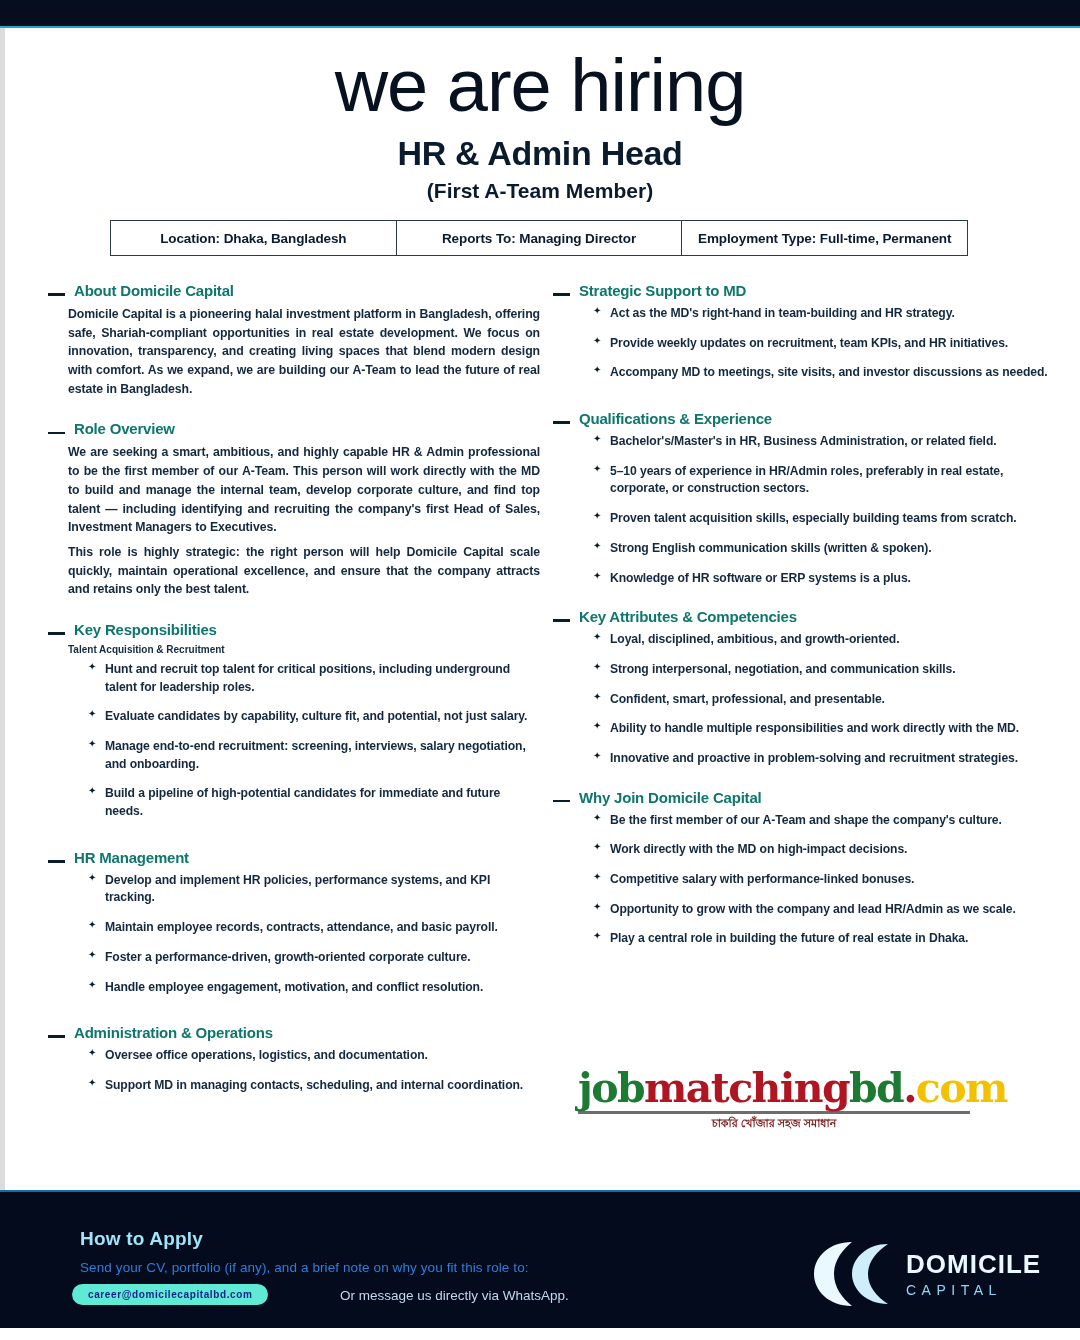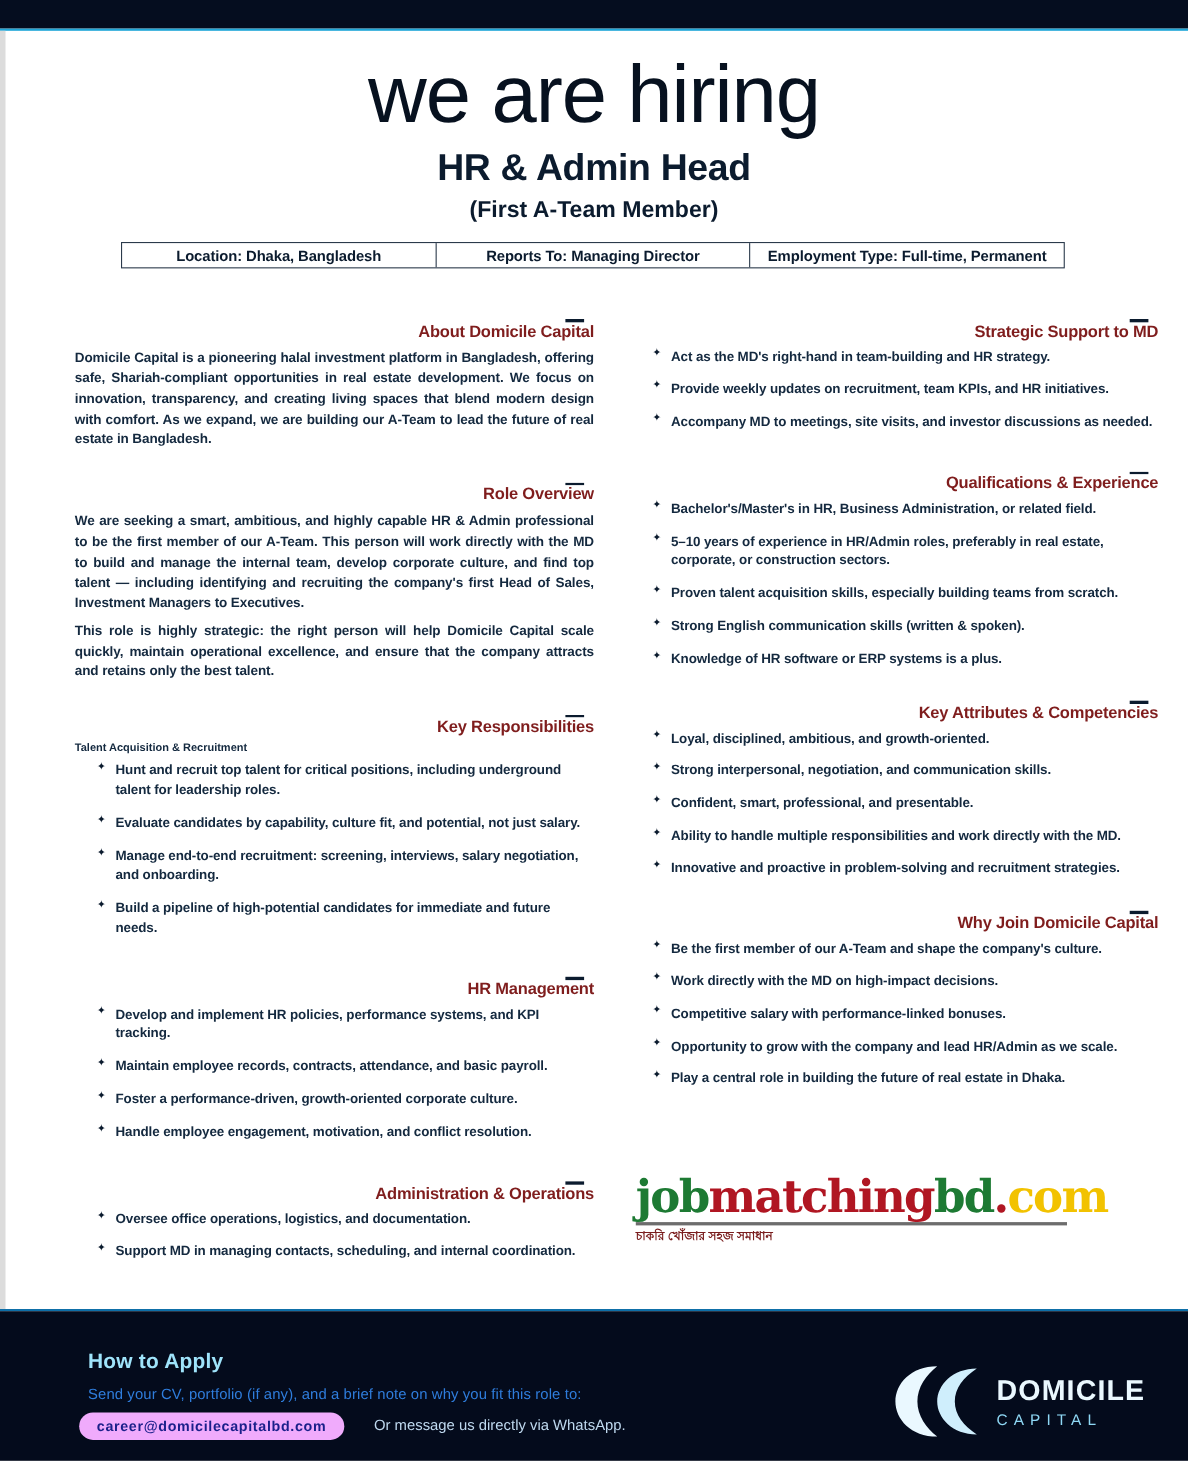--- a/index.html
+++ b/index.html
@@ -50,21 +50,21 @@
     text-align:center;
     font-size:21px;
     font-weight:700;
     color:#0b1b2e;
     margin:6px 0 0 0;
   }
 
   
   .info-table{
     position:absolute;top:220px;left:110px;
-    width:858px;height:24px;
+    width:858px;height:36px;
     display:flex;
     border:1px solid #2b3a4b;
     box-sizing:border-box;
     background:#fff;
   }
   .info-cell{
     flex:1;
     display:flex;align-items:center;justify-content:center;
     font-size:13.5px;font-weight:700;
     color:#0b1b2e;
@@ -74,26 +74,25 @@
   }
   .info-cell:last-child{border-right:none;}
 
   
   .col{position:absolute;top:282px;}
   .col-left{left:48px;width:492px;}
   .col-right{left:553px;width:500px;}
 
   .section{margin-bottom:4px;}
   .sec-head{
-    display:flex;align-items:flex-end;
+    display:flex;align-items:center;
     font-size:15px;font-weight:700;
-    color:#7f1d1d;
+    color:#0f766e;
     margin-bottom:6px;
     letter-spacing:-0.2px;
-    flex-direction:column;
   }
   .sec-dash{
     display:inline-block;
     width:17px;height:2.5px;
     background:#0b1b2e;
     margin:8px 9px 0 0;
     flex:0 0 auto;
   }
   .para{
     font-size:12.3px;
@@ -144,21 +143,21 @@
   }
   .jm-job{color:#1d7a33;}
   .jm-matching{color:#b01622;}
   .jm-bd{color:#1d7a33;}
   .jm-dot{color:#b01622;}
   .jm-com{color:#f2c200;}
   .jm-rule{
     width:392px;height:3px;background:#6d6d6d;margin-top:2px;
   }
   .jm-tag{
-    text-align:left;
+    text-align:center;
     width:392px;
     font-size:11px;
     font-weight:700;
     color:#7a1d1d;
     margin-top:1px;
     font-family:"Liberation Sans","DejaVu Sans",sans-serif;
   }
 
   
   .footer{
@@ -177,23 +176,23 @@
     letter-spacing:0.2px;
   }
   .apply-line{
     position:absolute;left:80px;top:68px;
     font-size:13.5px;
     color:#2f7ddc;
     letter-spacing:0.1px;
   }
   .email-pill{
     position:absolute;left:72px;top:92px;
-    background:#f0abfc;
+    background:#5eead4;
     color:#1a1f8a;
-    font-size:13px;font-weight:700;
+    font-size:10px;font-weight:700;
     padding:5px 16px;
     border-radius:14px;
     letter-spacing:0.6px;
   }
   .whatsapp-note{
     position:absolute;left:340px;top:96px;
     font-size:13.5px;
     color:#bfd9ef;
   }
 

